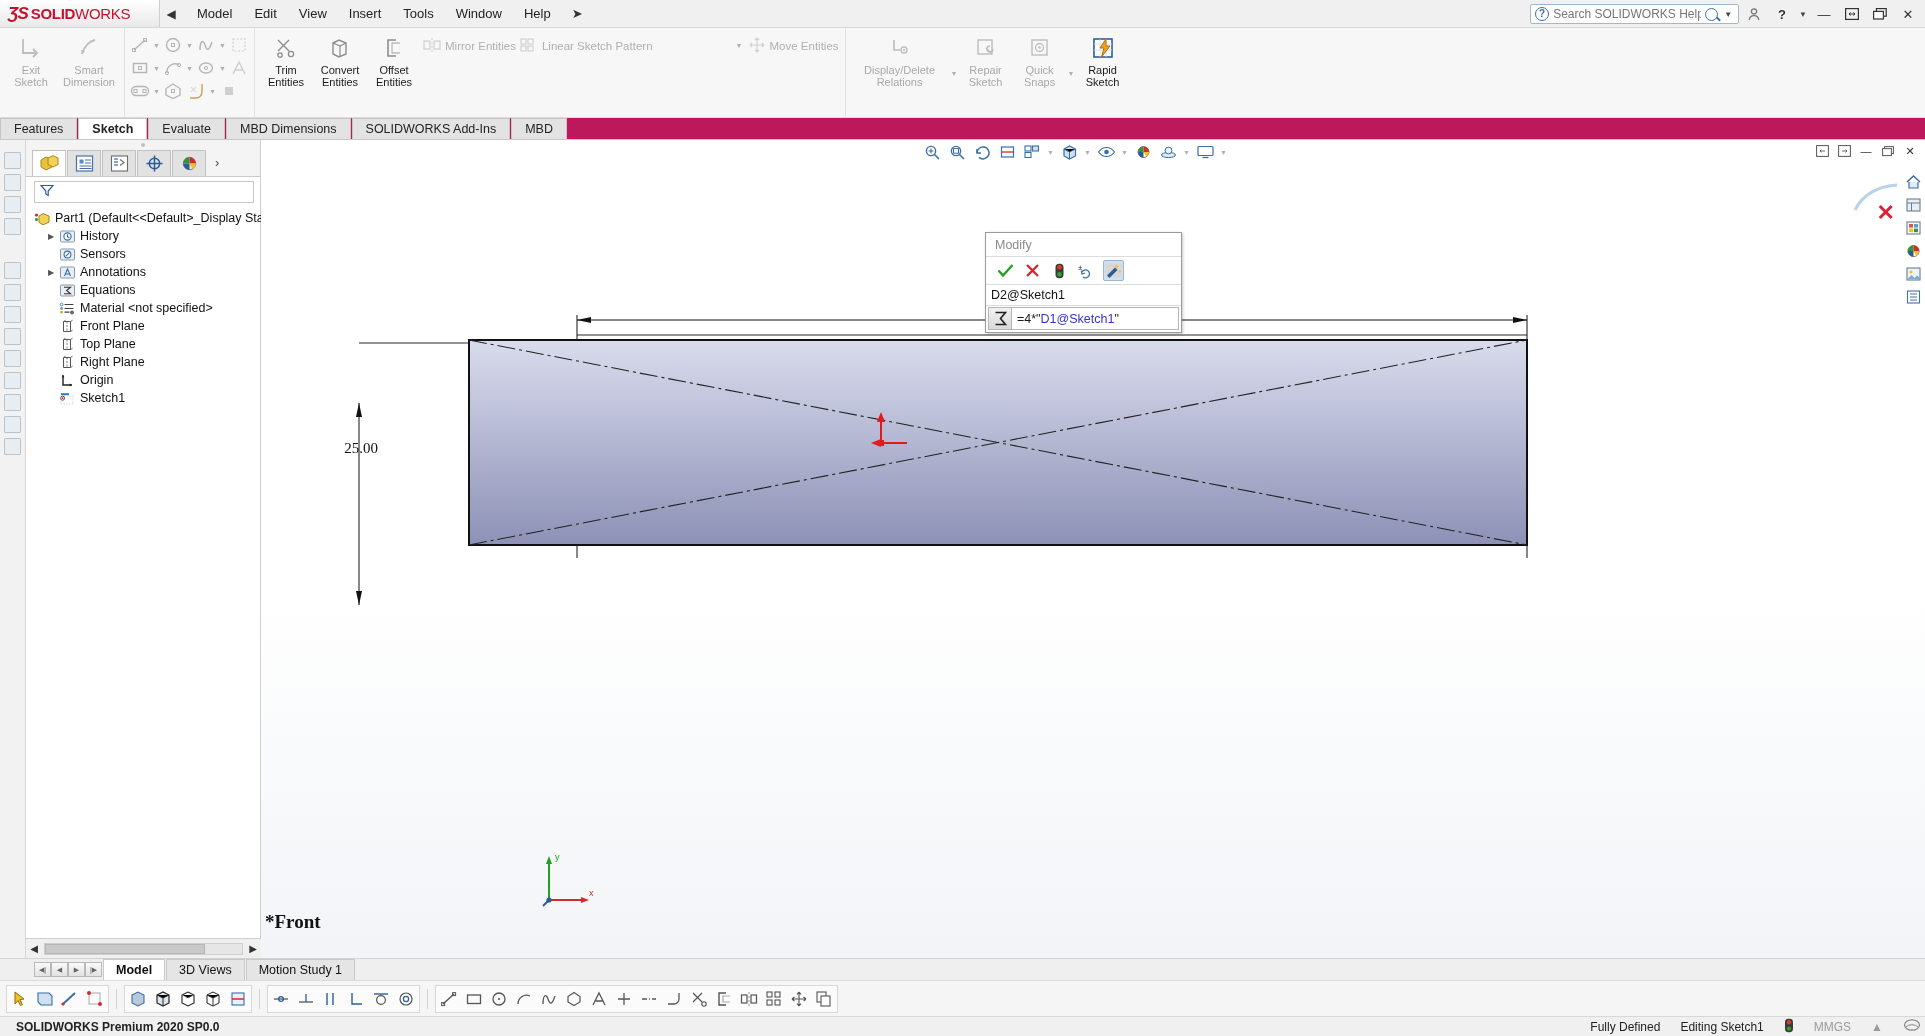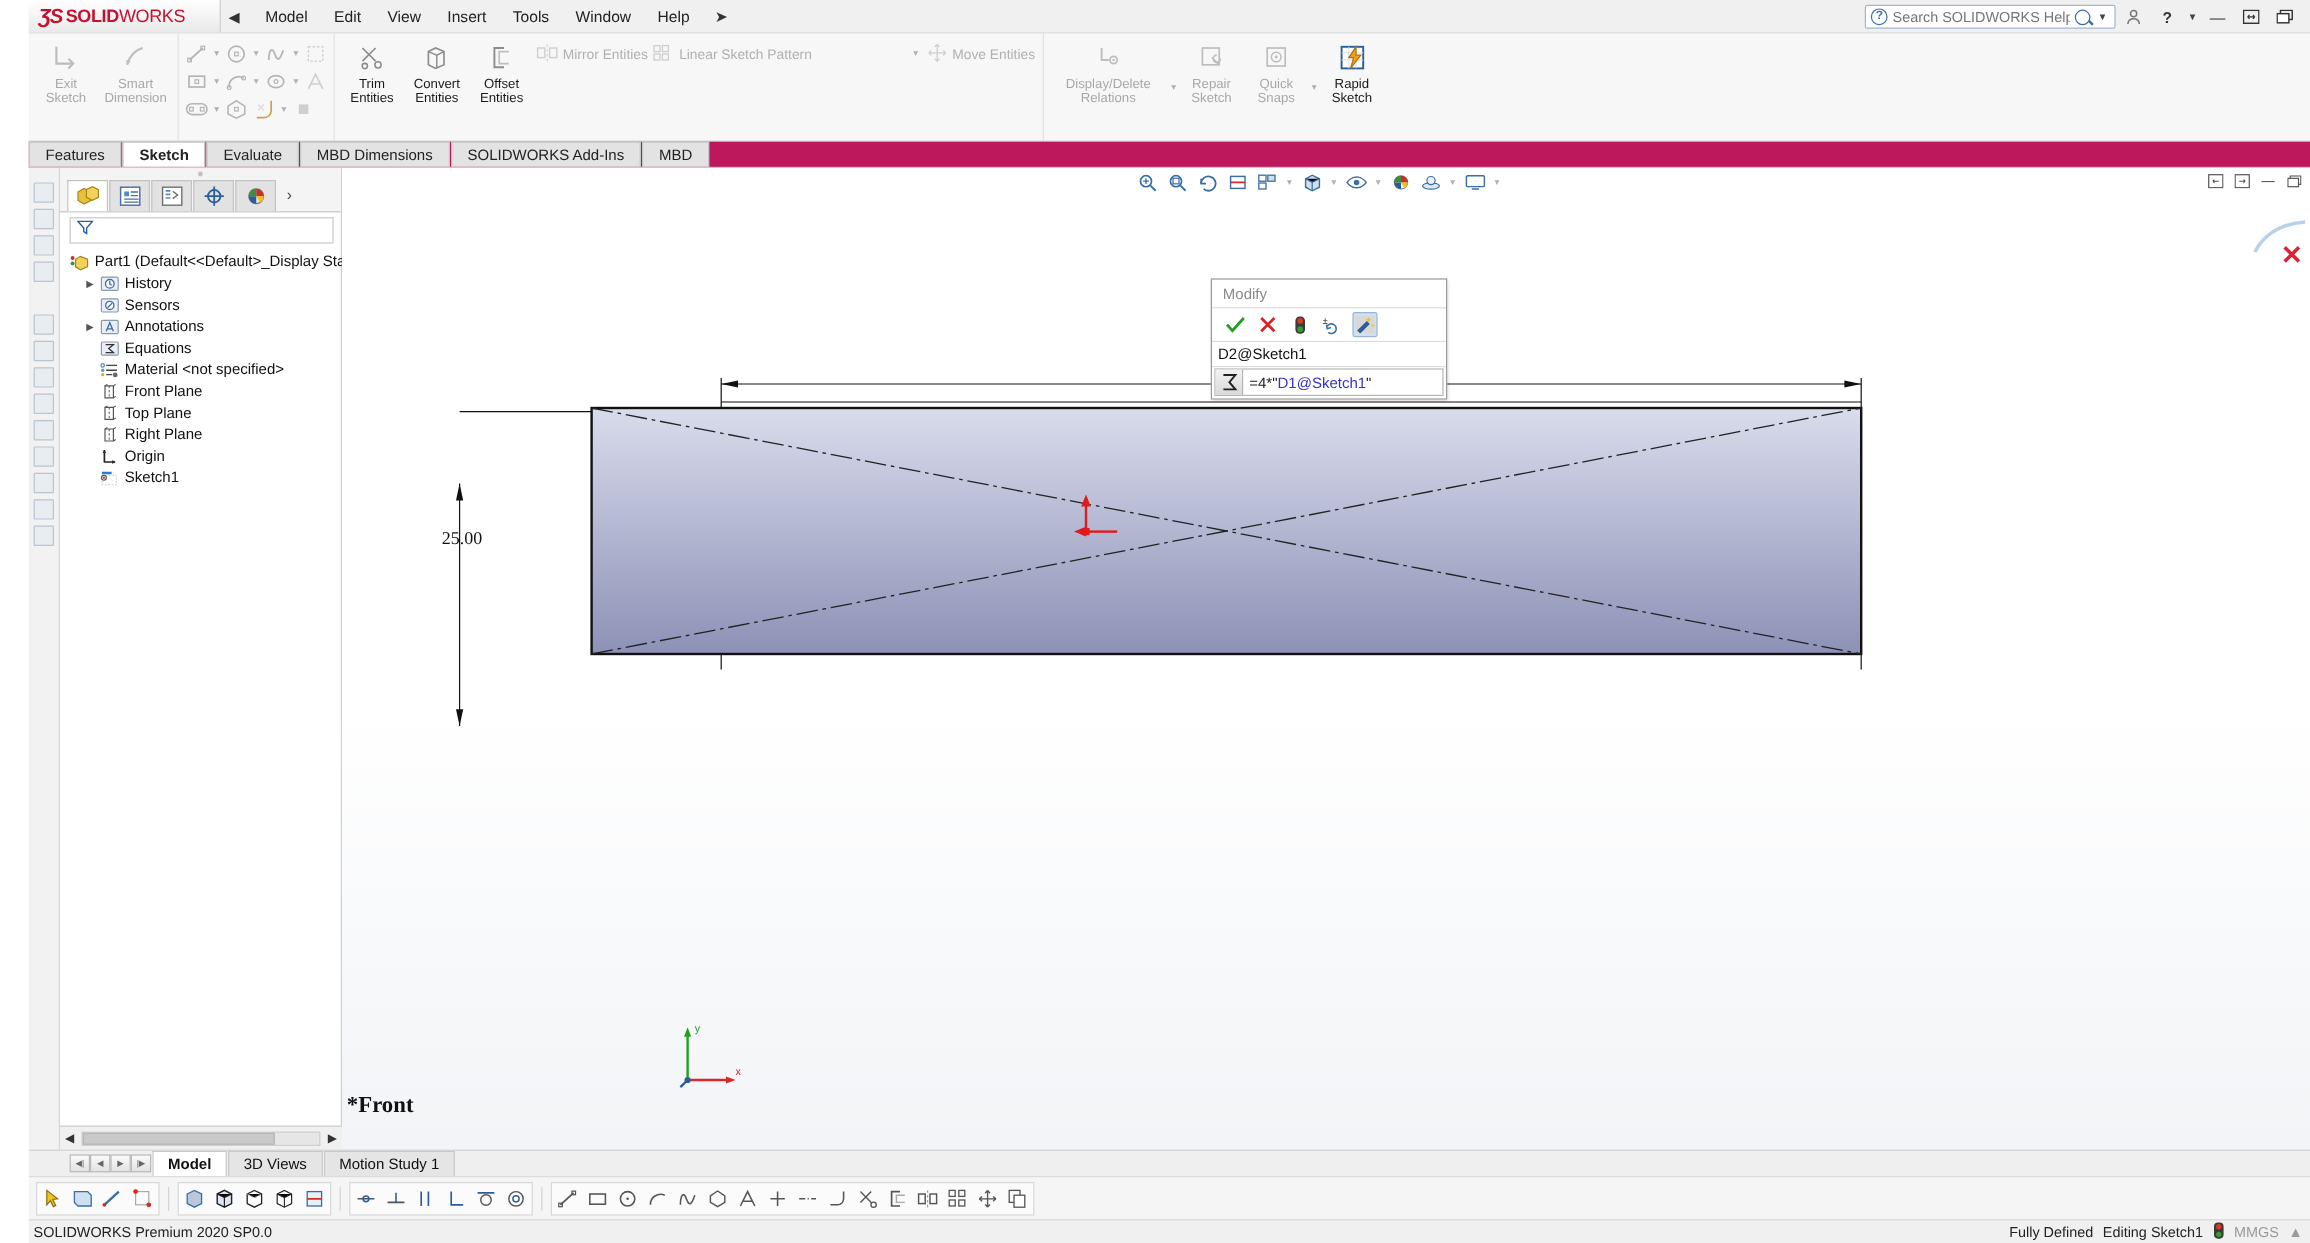--- a/index.html
+++ b/index.html
@@ -1,21 +1,21 @@
 <!DOCTYPE html>
 <html><head>
 <meta charset="utf-8">
 <style>
   * { box-sizing: border-box; margin:0; padding:0; }
   html,body{
     width:1925px; height:1036px; overflow:hidden;
     font-family:"Liberation Sans", sans-serif;
     background:#fff; color:#1a1a1a;
   }
-  #app{position:relative;width:1724px;height:1036px;margin-left:24px;}
+  #app{position:relative;width:1724px;height:1036px;}
 
   
   .titlebar{position:absolute;top:0;left:0;width:1925px;height:28px;
     background:#f0f0f0;border-bottom:1px solid #d8d8d8;display:flex;align-items:center;}
   .logo{width:160px;height:27px;display:flex;align-items:center;padding-left:8px;
     background:linear-gradient(to bottom,#ffffff,#e9e9e9);border-right:1px solid #cfcfcf;}
   .logo-mark{font-size:17px;font-weight:bold;color:#c8102e;letter-spacing:-1px;font-style:italic;}
   .logo-text{font-size:15px;font-weight:bold;color:#c8102e;margin-left:3px;letter-spacing:-0.3px;}
   .logo-text .lw{color:#c8102e;font-weight:normal;}
   .nav-arrow{width:22px;text-align:center;font-size:12px;color:#333;cursor:pointer;}
@@ -132,22 +132,22 @@
   .btab.active{background:#fff;font-weight:bold;}
 
   .bottomtools{position:absolute;top:980px;left:0;width:1925px;height:36px;background:#f5f5f5;
     border-top:1px solid #dcdcdc;display:flex;align-items:center;padding-left:6px;gap:2px;}
   .btico{width:24px;height:24px;display:flex;align-items:center;justify-content:center;cursor:pointer;border-radius:2px;}
   .btsep{width:1px;height:20px;background:#d3d3d3;margin:0 5px;}
   .btgroup{display:flex;align-items:center;gap:1px;border:1px solid #d8d8d8;background:#fbfbfb;padding:1px;}
 
   .statusbar{position:absolute;top:1016px;left:0;width:1925px;height:20px;background:#f0f0f0;
     border-top:1px solid #d8d8d8;display:flex;align-items:center;font-size:12px;color:#222;}
-  .sb-left{padding-left:4px;}
-  .sb-right{position:absolute;right:4px;display:flex;align-items:center;gap:8px;}
+  .sb-left{padding-left:16px;font-weight:bold;}
+  .sb-right{position:absolute;right:4px;display:flex;align-items:center;gap:20px;}
   .sb-right .muted{color:#9a9a9a;}
 
   .dim-text{font-family:"Liberation Serif", serif;font-size:15px;fill:#111;}
 </style>
 </head>
 <body>
 
 <div id="app">
 
   <div class="titlebar">

